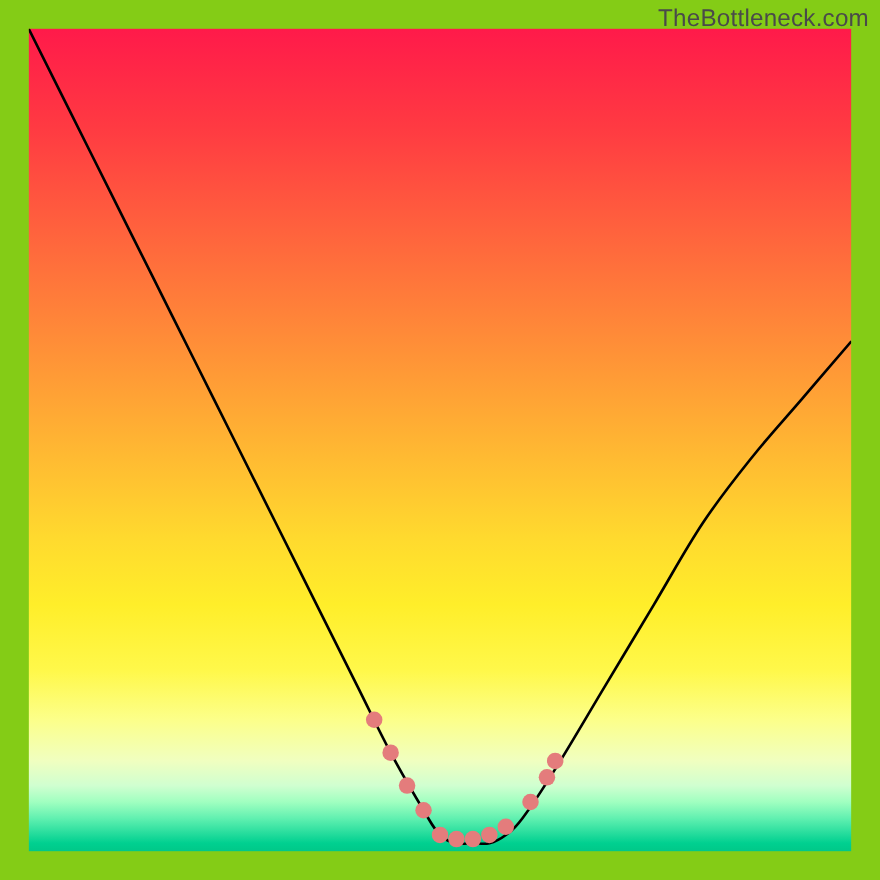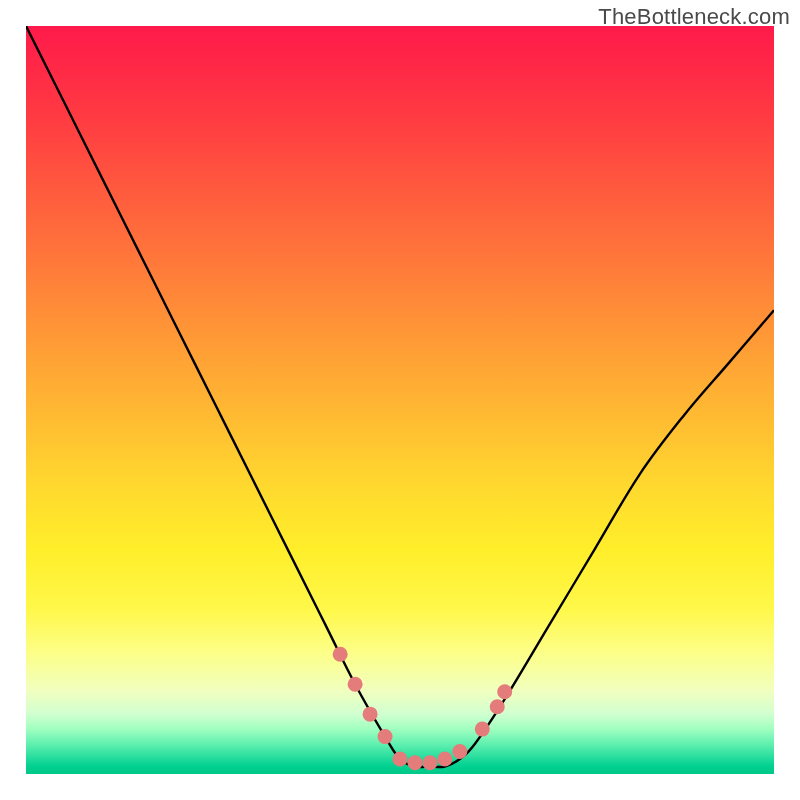--- a/index.html
+++ b/index.html
@@ -10,21 +10,21 @@
     background: #000;
     overflow: hidden;
     font-family: Arial, Helvetica, sans-serif;
   }
   .frame {
     position: absolute;
     left: 0;
     top: 0;
     width: 800px;
     height: 800px;
-    background: #ffffff;
+    background: #84cc16;
   }
   .plot-area {
     position: absolute;
     left: 26px;
     top: 26px;
     width: 748px;
     height: 748px;
     overflow: hidden;
   }
   .gradient {

